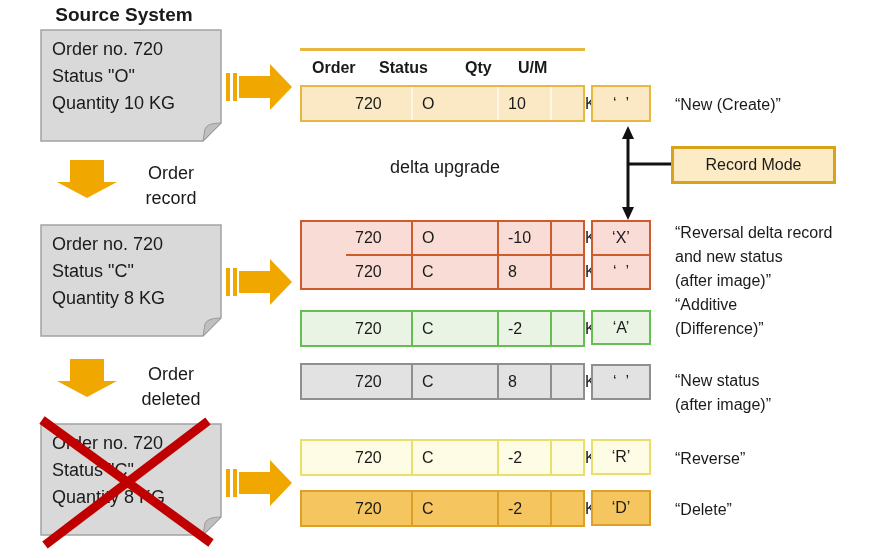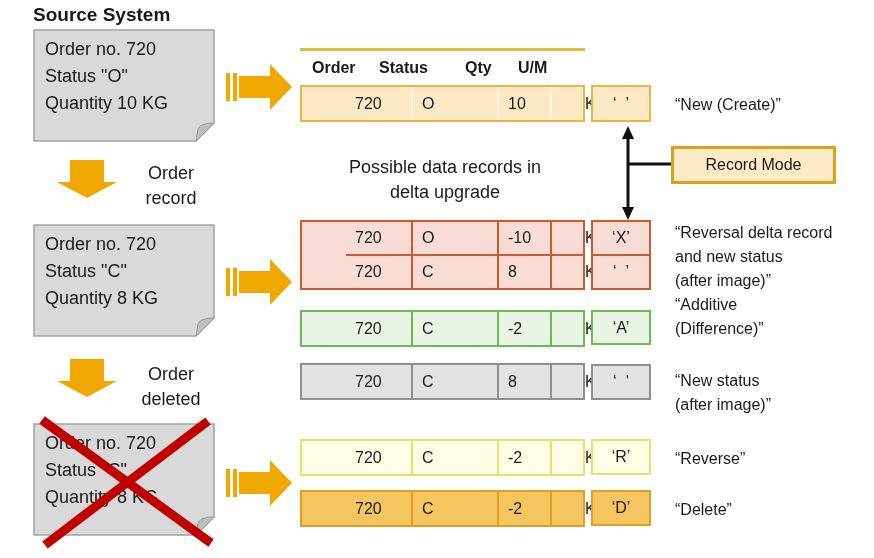--- a/index.html
+++ b/index.html
@@ -1,23 +1,23 @@
 <!DOCTYPE html>
 <html style="--arrow: #F0A800; --cross: #C00000; --gold: #D9A21B; --goldline: #E8B73F; --doc-bg: #D9D9D9; --doc-border: #A3A3A3;"><head>
 <meta charset="utf-8">
 <style>
   html,body{margin:0;padding:0;background:#fff;}
   .canvas{
     position:relative;width:874px;height:558px;background:#ffffff;overflow:hidden;
     font-family:"Liberation Sans","DejaVu Sans",sans-serif;color:#1a1a1a;
   }
   
-  .src-title{position:absolute;left:33px;top:4px;width:182px;text-align:left;
+  .src-title{position:absolute;left:33px;top:4px;width:182px;text-align:center;
     font-size:19px;font-weight:bold;}
-  .doc{position:absolute;left:33px;width:182px;height:113px;padding-left:28px;}
+  .doc{position:absolute;left:40px;width:182px;height:113px;padding-left:28px;}
   .doc svg{position:absolute;left:0;top:0;}
   .doc-text{position:absolute;left:12px;top:7px;font-size:18px;line-height:27px;}
   .cross-svg{position:absolute;left:36px;width:186px;height:136px;}
   
   .down-arrow{position:absolute;left:57px;width:60px;}
   .da-shaft{margin:0 auto;width:34px;height:22px;background:var(--arrow);}
   .da-head{width:0;height:0;border-left:30px solid transparent;border-right:30px solid transparent;
     border-top:16px solid var(--arrow);}
   .transition-label{position:absolute;left:125px;width:92px;text-align:center;
     font-size:18px;line-height:25px;}
@@ -146,21 +146,20 @@
 
   <div class="tbl-topline"></div>
   <div class="tbl-header">
     <div class="hcell">Order</div>
     <div class="hcell">Status</div>
     <div class="hcell">Qty</div>
     <div class="hcell">U/M</div>
   </div>
 
   <div class="caption">
-    <div>Possible data records in</div>
     <div>delta upgrade</div>
   </div>
 
   <div class="rowgrp" style="top: 85px; --bg: #FBE9C6; --bd: #E8B73F; --sep: #FFF7E3;">
     <div class="row">
       <div class="cell">720</div>
       <div class="cell">O</div>
       <div class="cell">10</div>
       <div class="cell last">KG</div>
     </div>

